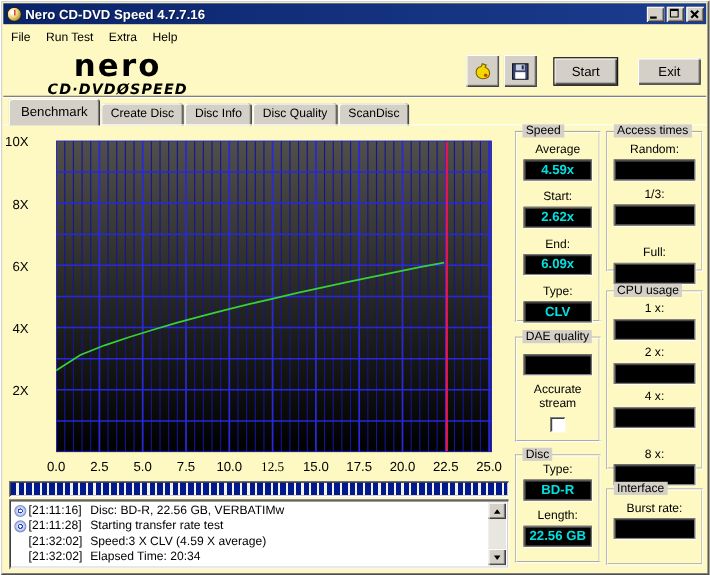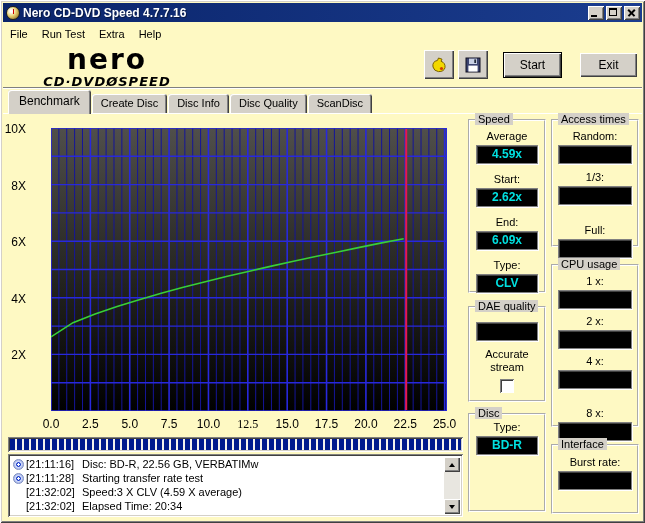--- a/index.html
+++ b/index.html
@@ -351,20 +351,24 @@
       <div class="checkbox"></div>
       </div>
   </div>
 
   <div class="groupbox" style="left:468px; top:413px; width:78px; height:99px; padding-top:6px;">
     <span class="group-title">Disc</span>
     <div class="gb-item">
         <div class="gb-label">Type:</div>
       <div class="lcd w1">BD-R</div>
       </div>
+    <div class="gb-item" style="margin-top:8px;">
+        <div class="gb-label">Length:</div>
+      <div class="lcd w1">22.56 GB</div>
+      </div>
   </div>
 
   <div class="groupbox" style="left:551px; top:119px; width:88px; height:128px; padding-top:9px;">
     <span class="group-title">Access times</span>
     <div class="gb-item">
         <div class="gb-label">Random:</div>
       <div class="lcd w2"></div>
       </div>
     <div class="gb-item" style="margin-top:7px;">
         <div class="gb-label">1/3:</div>

